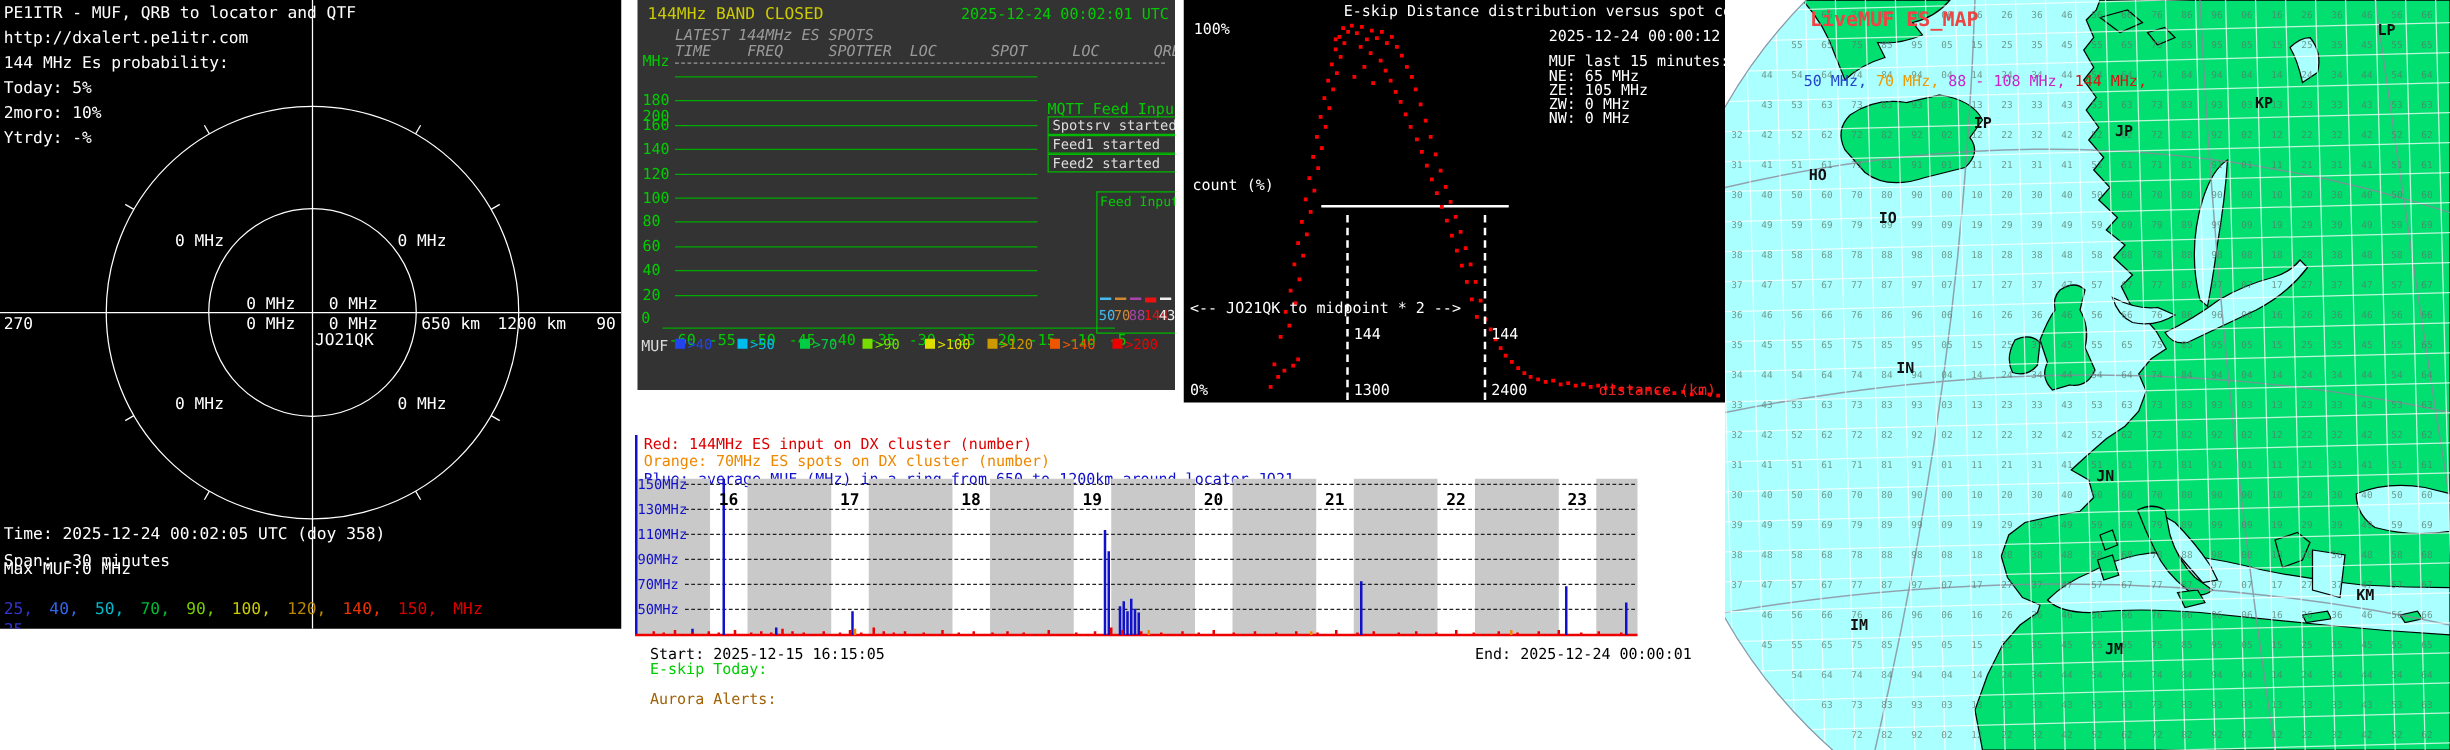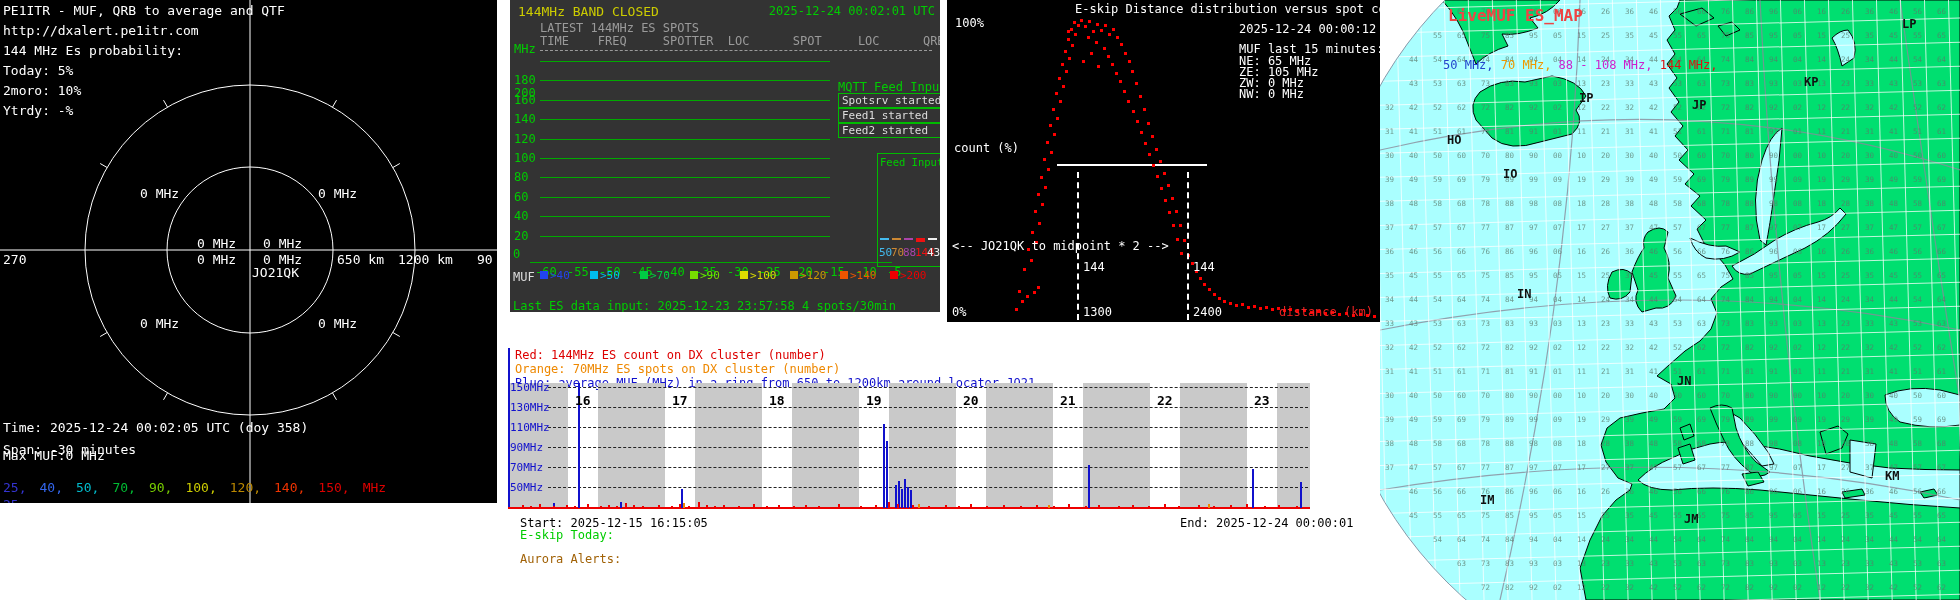--- a/index.html
+++ b/index.html
@@ -10,21 +10,21 @@
   #radar-panel{left:0;top:0;width:497px;height:503px;background:#000;color:#fff;overflow:hidden;}
   #radar-panel .t{position:absolute;font-size:13px;white-space:pre;}
   #radar-svg{position:absolute;left:0;top:0;}
   #radar-scale{position:absolute;left:3px;top:480px;font-size:13px;white-space:pre;}
   #radar-scale span{margin-right:13px;}
   #radar-scale-clip{position:absolute;left:3px;top:497px;font-size:13px;color:#3434d0;}
   
   #spots-panel{left:510px;top:0;width:430px;height:312px;background:#333;overflow:hidden;}
   #spots-panel .t{position:absolute;font-size:12px;white-space:pre;}
   .green{color:#00cc00;}
-  .gray{color:#9a9a9a;}
+  .gray{color:#9a9a9a;font-style:italic;}
   .yellow{color:#cccc00;}
   .hline{position:absolute;height:1px;background:#00aa00;}
   .feedbox{position:absolute;left:328px;width:104px;height:13px;border:1px solid #00bb00;
            color:#ddd;font-size:11px;padding-left:3px;white-space:pre;overflow:hidden;}
   #rate-box{position:absolute;left:367px;top:153px;width:62px;height:112px;border:1px solid #00bb00;}
   #rate-box .title{position:absolute;left:2px;top:2px;font-size:10.5px;color:#00cc00;white-space:pre;}
   .rate-dash{position:absolute;width:9px;height:2px;}
   .rate-num{position:absolute;font-size:11px;}
   .muf-sq{position:absolute;width:8px;height:8px;}
   .muf-lb{position:absolute;font-size:11px;}
@@ -63,21 +63,21 @@
         <line x1="392.8941916244324" y1="167.5" x2="399.8223948547079" y2="163.5"></line>
         <line x1="332.5" y1="107.10580837556762" x2="336.5" y2="100.17760514529212"></line>
         <line x1="167.50000000000006" y1="107.10580837556762" x2="163.50000000000006" y2="100.17760514529209"></line>
         <line x1="107.10580837556762" y1="167.5" x2="100.17760514529209" y2="163.5"></line>
         <line x1="107.10580837556762" y1="332.5" x2="100.17760514529212" y2="336.5"></line>
         <line x1="167.49999999999994" y1="392.8941916244323" x2="163.49999999999994" y2="399.82239485470785"></line>
         <line x1="332.5" y1="392.8941916244324" x2="336.5" y2="399.8223948547079"></line>
         <line x1="392.8941916244323" y1="332.50000000000006" x2="399.82239485470785" y2="336.50000000000006"></line>
       </g>
   </svg>
-  <div class="t" style="left:3px;top:3px">PE1ITR - MUF, QRB to average and QTF</div>
+  <div class="t" style="left:3px;top:3px">PE1ITR - MUF, QRB to locator and QTF</div>
   <div class="t" style="left:3px;top:23px">http://dxalert.pe1itr.com</div>
   <div class="t" style="left:3px;top:43px">144 MHz Es probability:</div>
   <div class="t" style="left:3px;top:63px">Today: 5%</div>
   <div class="t" style="left:3px;top:83px">2moro: 10%</div>
   <div class="t" style="left:3px;top:103px">Ytrdy: -%</div>
 
   <div class="t" style="left:140px;top:186px">0 MHz</div>
   <div class="t" style="left:318px;top:186px">0 MHz</div>
   <div class="t" style="left:140px;top:316px">0 MHz</div>
   <div class="t" style="left:318px;top:316px">0 MHz</div>
@@ -173,21 +173,20 @@
       <div class="muf-lb" style="left: 190px; top: 269px; color: rgb(119, 221, 0);">&gt;90</div>
       <div class="muf-sq" style="left: 230px; top: 271px; background: rgb(221, 221, 0);"></div>
       <div class="muf-lb" style="left: 240px; top: 269px; color: rgb(221, 221, 0);">&gt;100</div>
       <div class="muf-sq" style="left: 280px; top: 271px; background: rgb(204, 153, 0);"></div>
       <div class="muf-lb" style="left: 290px; top: 269px; color: rgb(204, 153, 0);">&gt;120</div>
       <div class="muf-sq" style="left: 330px; top: 271px; background: rgb(238, 85, 0);"></div>
       <div class="muf-lb" style="left: 340px; top: 269px; color: rgb(238, 85, 0);">&gt;140</div>
       <div class="muf-sq" style="left: 380px; top: 271px; background: rgb(238, 0, 0);"></div>
       <div class="muf-lb" style="left: 390px; top: 269px; color: rgb(238, 0, 0);">&gt;200</div>
     </div>
-  <div class="t green" style="left:3px;top:299px">Last ES data input: 2025-12-23 23:57:58 4 spots/30min</div>
 </div>
 
 <div id="dist-panel" class="abs">
   <div class="t" style="left:128px;top:2px">E-skip Distance distribution versus spot count</div>
   <div class="t" style="left:8px;top:16px">100%</div>
   <div class="t" style="left:292px;top:22px">2025-12-24 00:00:12 UTC</div>
   <div class="t" style="left:292px;top:42px">MUF last 15 minutes:</div>
   <div id="dist-muf-rows">
       <div class="t" style="left: 292px; top: 54px;">NE: 65 MHz</div>
       <div class="t" style="left: 292px; top: 65px;">ZE: 105 MHz</div>
@@ -329,21 +328,21 @@
   <div class="t" style="left:5px;top:239px">&lt;-- JO21QK to midpoint * 2 --&gt;</div>
   <div class="t" style="left:136px;top:260px">144</div>
   <div class="t" style="left:246px;top:260px">144</div>
   <div class="t" style="left:5px;top:305px">0%</div>
   <div class="t" style="left:136px;top:305px">1300</div>
   <div class="t" style="left:246px;top:305px">2400</div>
   <div class="t" style="left:332px;top:305px;color:#ee2222">distance (km)</div>
 </div>
 
 <div id="hist-panel" class="abs">
-  <div class="t" style="left:7px;top:16px;color:#dd0000">Red: 144MHz ES count on DX cluster (number)</div>
+  <div class="t" style="left:7px;top:16px;color:#dd0000">Red: 144MHz ES input on DX cluster (number)</div>
   <div class="t" style="left:7px;top:30px;color:#ee8800">Orange: 70MHz ES spots on DX cluster (number)</div>
   <div class="t" style="left:7px;top:44px;color:#1111cc">Blue: average MUF (MHz) in a ring from 650 to 1200km around locator JO21</div>
   <div id="hist-plot">
       <div class="dayband" style="left: 0px; width: 60px;"></div>
       <div class="dayband" style="left: 90px; width: 67px;"></div>
       <div class="dayband" style="left: 187px; width: 67px;"></div>
       <div class="dayband" style="left: 284px; width: 67px;"></div>
       <div class="dayband" style="left: 381px; width: 67px;"></div>
       <div class="dayband" style="left: 478px; width: 67px;"></div>
       <div class="dayband" style="left: 575px; width: 67px;"></div>

